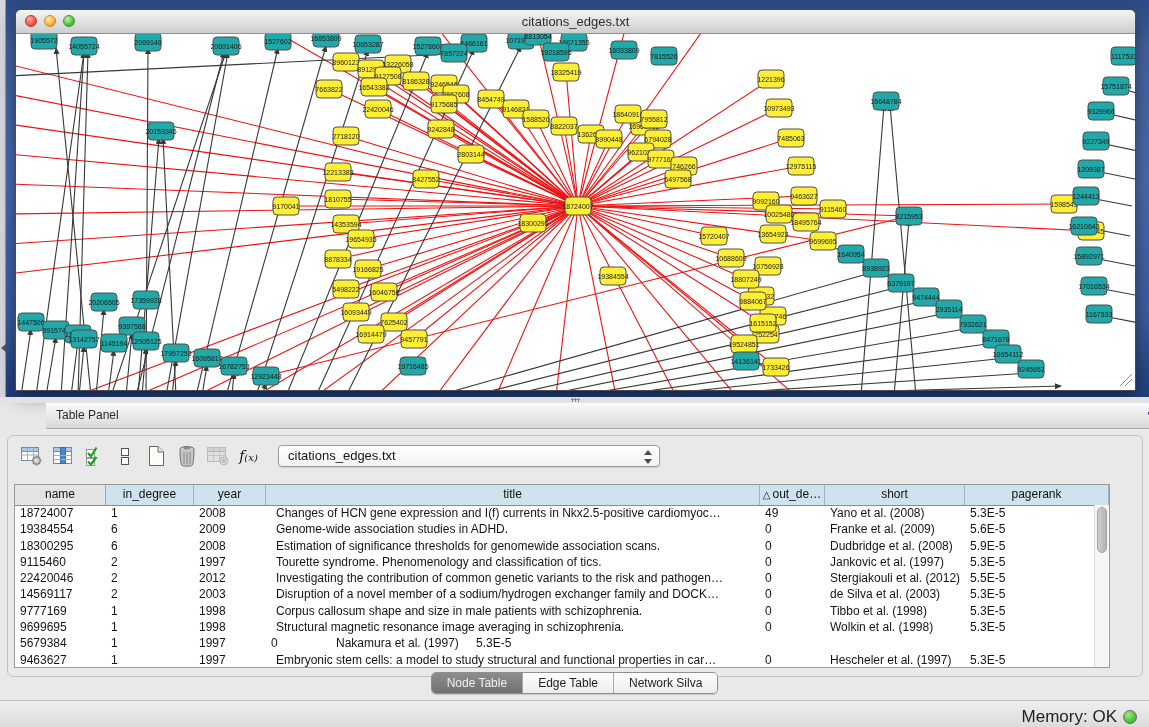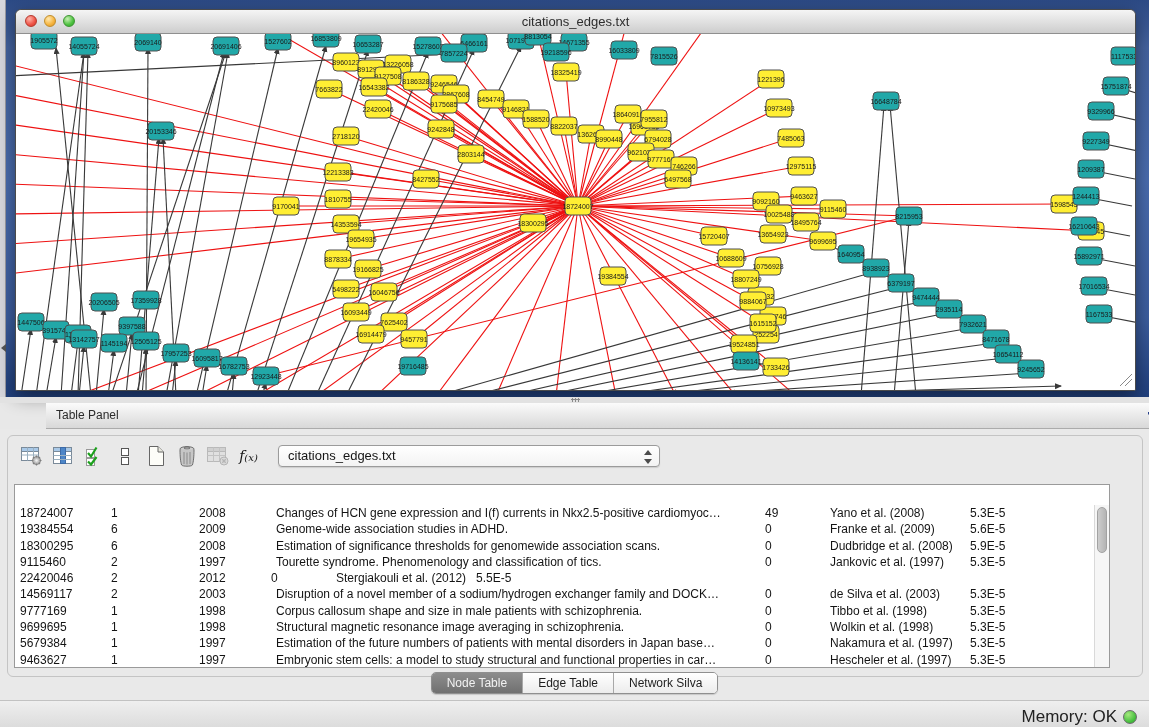--- a/index.html
+++ b/index.html
@@ -888,20 +888,29 @@
     <button class="tbtn">
       <span class="fx">f<span class="sm">(x)</span></span>
     </button>
     <div class="select">
       <span>citations_edges.txt</span>
       <span class="sel-arrows"></span>
     </div>
   </div>
 
   <div class="tbl">
+    <div class="thead">
+      <div class="th namecol c0"><span>name</span></div>
+      <div class="th c1"><span>in_degree</span></div>
+      <div class="th c2"><span>year</span></div>
+      <div class="th c3"><span>title</span></div>
+      <div class="th c4"><span class="sort-tri">△</span><span>out_de…</span></div>
+      <div class="th c5"><span>short</span></div>
+      <div class="th c6"><span>pagerank</span></div>
+    </div>
     <div class="tbody" id="tbody">
         <div class="trow">
           <div class="td c0">18724007</div>
           <div class="td c1">1</div>
           <div class="td c2">2008</div>
           <div class="td c3">Changes of HCN gene expression and I(f) currents in Nkx2.5-positive cardiomyoc…</div>
           <div class="td c4">49</div>
           <div class="td c5">Yano et al. (2008)</div>
           <div class="td c6">5.3E-5</div>
         </div>
@@ -929,20 +938,21 @@
           <div class="td c2">1997</div>
           <div class="td c3">Tourette syndrome. Phenomenology and classification of tics.</div>
           <div class="td c4">0</div>
           <div class="td c5">Jankovic et al. (1997)</div>
           <div class="td c6">5.3E-5</div>
         </div>
         <div class="trow">
           <div class="td c0">22420046</div>
           <div class="td c1">2</div>
           <div class="td c2">2012</div>
+          <div class="td c3">Investigating the contribution of common genetic variants to the risk and pathogen…</div>
           <div class="td c4">0</div>
           <div class="td c5">Stergiakouli et al. (2012)</div>
           <div class="td c6">5.5E-5</div>
         </div>
         <div class="trow">
           <div class="td c0">14569117</div>
           <div class="td c1">2</div>
           <div class="td c2">2003</div>
           <div class="td c3">Disruption of a novel member of a sodium/hydrogen exchanger family and DOCK…</div>
           <div class="td c4">0</div>
@@ -964,21 +974,20 @@
           <div class="td c2">1998</div>
           <div class="td c3">Structural magnetic resonance image averaging in schizophrenia.</div>
           <div class="td c4">0</div>
           <div class="td c5">Wolkin et al. (1998)</div>
           <div class="td c6">5.3E-5</div>
         </div>
         <div class="trow">
           <div class="td c0">5679384</div>
           <div class="td c1">1</div>
           <div class="td c2">1997</div>
-          <div class="td c3">Estimation of the future numbers of patients with mental disorders in Japan base…</div>
           <div class="td c4">0</div>
           <div class="td c5">Nakamura et al. (1997)</div>
           <div class="td c6">5.3E-5</div>
         </div>
         <div class="trow">
           <div class="td c0">9463627</div>
           <div class="td c1">1</div>
           <div class="td c2">1997</div>
           <div class="td c3">Embryonic stem cells: a model to study structural and functional properties in car…</div>
           <div class="td c4">0</div>

